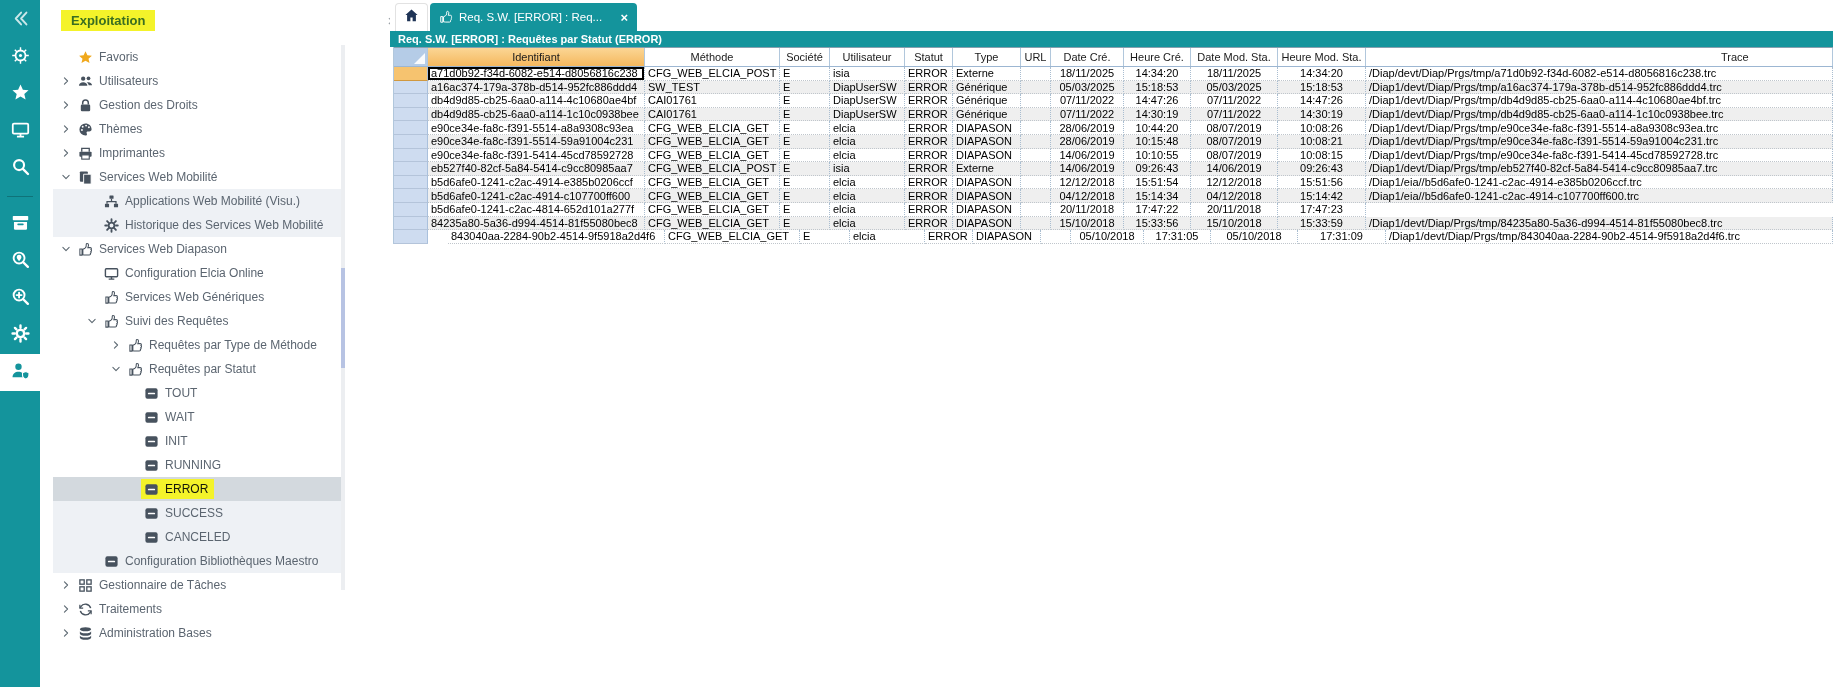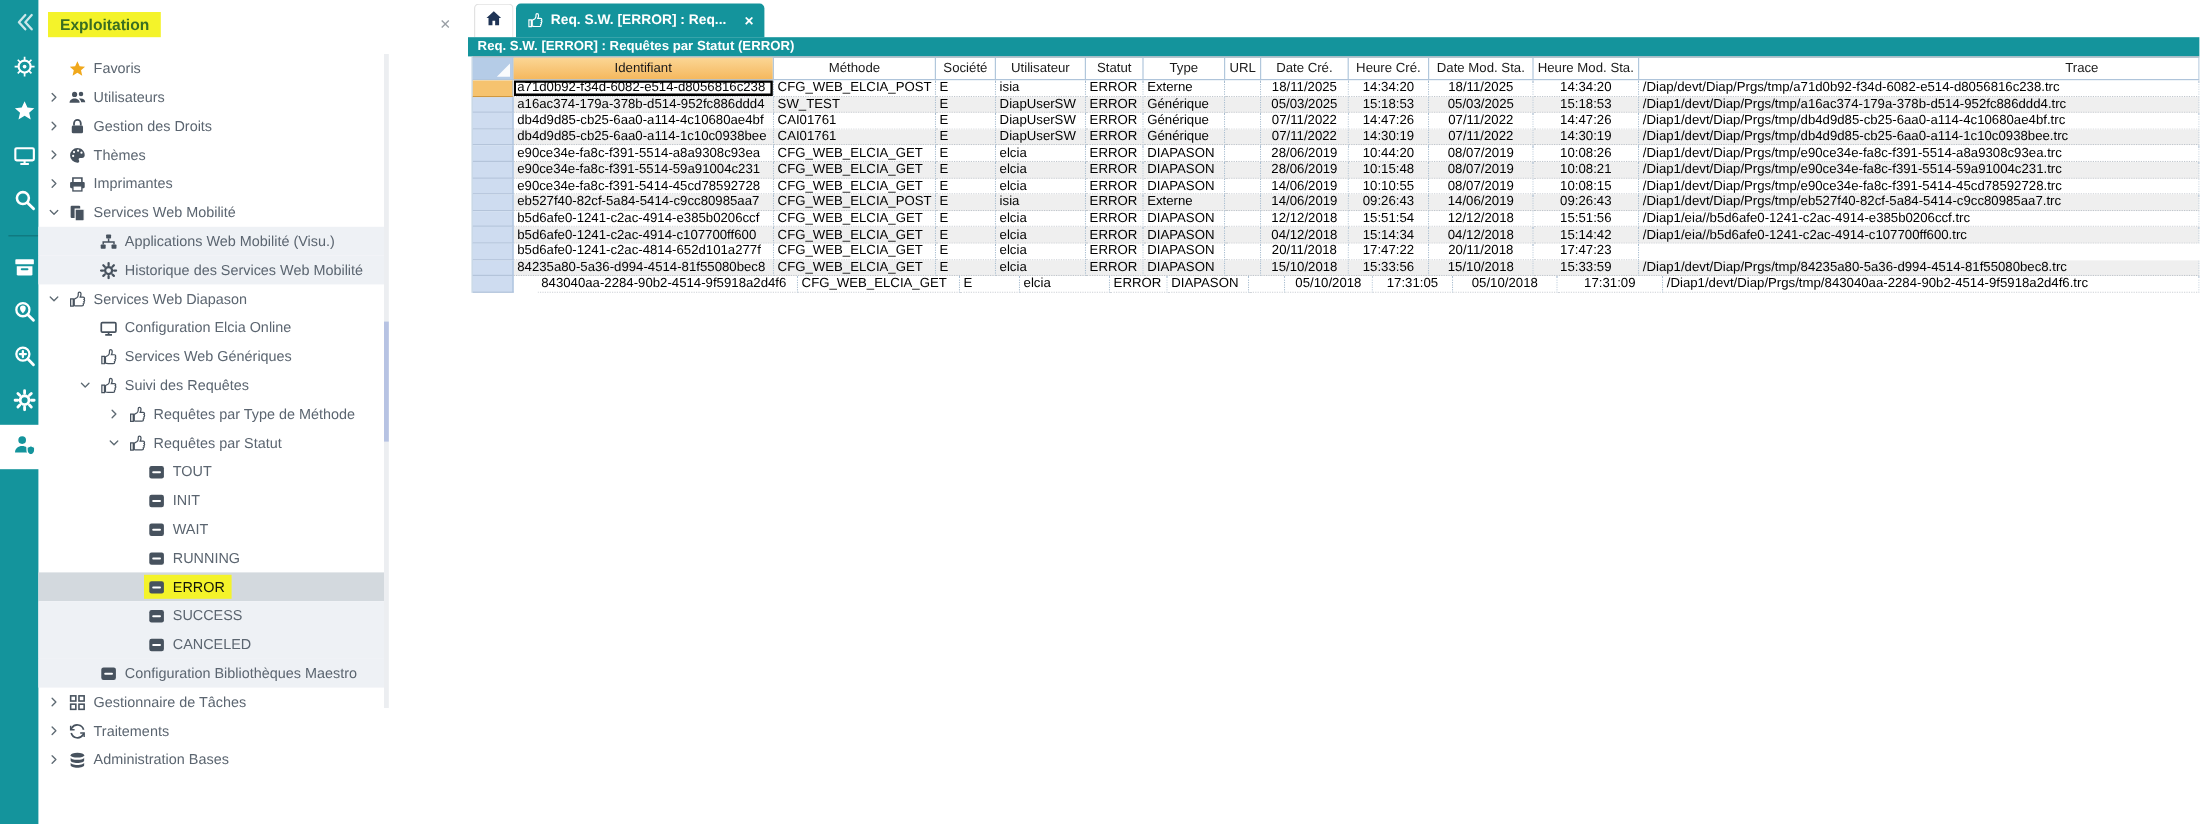--- a/index.html
+++ b/index.html
@@ -11,21 +11,21 @@
   .rail { position:absolute; left:0; top:0; width:40px; height:687px; background:#14949c;
           display:flex; flex-direction:column; align-items:center; padding-top:2px; }
   .rail-btn { width:40px; height:37px; display:flex; align-items:center; justify-content:center;
               color:#fff; cursor:pointer; }
   .rail-btn svg { width:19px; height:19px; }
   .rail-btn.muted { color:rgba(255,255,255,.78); }
   .rail-btn.active { background:#fff; color:#14949c; }
   .rail-divider { width:26px; border-top:1px solid rgba(0,0,0,.22); margin:9px 0; }
 
   
-  .sidebar { position:absolute; left:32px; top:0; width:350px; height:687px; background:#fff;text-decoration:underline; }
+  .sidebar { position:absolute; left:53px; top:0; width:350px; height:687px; background:#fff;text-decoration:underline; }
   .side-close { position:absolute; left:330px; top:12px; width:18px; height:18px; color:#9aa0a6;
                 font-size:15px; line-height:18px; text-align:center; cursor:pointer; }
   .title-chip { position:absolute; left:8px; top:10px; background:#f4f32a; color:#3a6e21;
                 font-size:13px; font-weight:bold; padding:3px 10px; }
   .tree { position:absolute; left:0; top:45px; width:291px; }
   .trow { height:24px; display:flex; align-items:center; font-size:12px; color:#5b6570; cursor:pointer; }
   .trow.zone { background:#eef1f5; }
   .trow.selected { background:#d3d9de; }
   .lv0 { padding-left:4px; } .lv1 { padding-left:30px; } .lv2 { padding-left:54px; } .lv3 { padding-left:70px; }
   .chev { width:18px; flex:0 0 18px; height:16px; display:flex; align-items:center; justify-content:center; color:#5f6b74; }
@@ -44,21 +44,21 @@
   .tabs { position:absolute; left:390px; top:0; right:0; height:31px; background:#fff; }
   .home-tab { position:absolute; left:5px; top:3px; width:33px; height:28px; background:#fff;
               border:1px solid #e2e2e2; border-bottom:none; border-radius:4px 4px 0 0;
               display:flex; align-items:center; justify-content:center; color:#1f3456; cursor:pointer; }
   .home-tab svg { width:15px; height:15px; }
   .active-tab { position:absolute; left:40px; top:3px; width:207px; height:28px; background:#14949c;
                 border-radius:4px 4px 0 0; display:flex; align-items:center; gap:6px; padding:0 9px;
                 color:#fff; cursor:pointer; }
   .active-tab .ticon2 { width:14px; height:14px; color:#fff; }
   .active-tab .ticon2 svg { width:14px; height:14px; }
-  .tab-label { font-size:11.5px; font-weight:bold; white-space:nowrap; overflow:hidden;text-align:center; }
+  .tab-label { font-size:11.5px; font-weight:normal; white-space:nowrap; overflow:hidden;text-align:center; }
   .tab-close { margin-left:auto; font-size:13px; font-weight:bold; line-height:1; cursor:pointer; }
   .titlebar { position:absolute; left:390px; top:31px; right:0; height:16px; background:#14949c;
               color:#fff; font-size:11px; font-weight:bold; display:flex; align-items:center; padding-left:8px; }
 
   
   .grid { position:absolute; left:393px; top:47px; width:1440px; font-size:11px; color:#000;
           border-left:1px solid #b1c7dc; }
   .thead { display:flex; height:20px; background:#fff; border-top:1px solid #879fae; border-bottom:1px solid #9cb6d2; }
   .th { position:relative; display:flex; align-items:center; justify-content:center;
         border-right:1px solid #b1c7dc; white-space:nowrap; color:#1a1a1a; cursor:pointer; }
@@ -380,33 +380,33 @@
         </div>
         <div class="trow lv3">
           <span class="chev"></span>
           <span class="grp">
             <span class="ticon">
               <svg viewBox="0 0 16 16">
                 <rect x="1.5" y="2.5" width="13" height="11" rx="2" fill="currentColor"></rect>
                 <path d="M5 8h6" stroke="#fff" stroke-width="1.8" stroke-linecap="round"></path>
               </svg>
             </span>
-            <span class="tlabel">INIT</span>
+            <span class="tlabel">WAIT</span>
           </span>
         </div>
         <div class="trow lv3">
           <span class="chev"></span>
           <span class="grp">
             <span class="ticon">
               <svg viewBox="0 0 16 16">
                 <rect x="1.5" y="2.5" width="13" height="11" rx="2" fill="currentColor"></rect>
                 <path d="M5 8h6" stroke="#fff" stroke-width="1.8" stroke-linecap="round"></path>
               </svg>
             </span>
-            <span class="tlabel">WAIT</span>
+            <span class="tlabel">INIT</span>
           </span>
         </div>
         <div class="trow lv3">
           <span class="chev"></span>
           <span class="grp">
             <span class="ticon">
               <svg viewBox="0 0 16 16">
                 <rect x="1.5" y="2.5" width="13" height="11" rx="2" fill="currentColor"></rect>
                 <path d="M5 8h6" stroke="#fff" stroke-width="1.8" stroke-linecap="round"></path>
               </svg>

